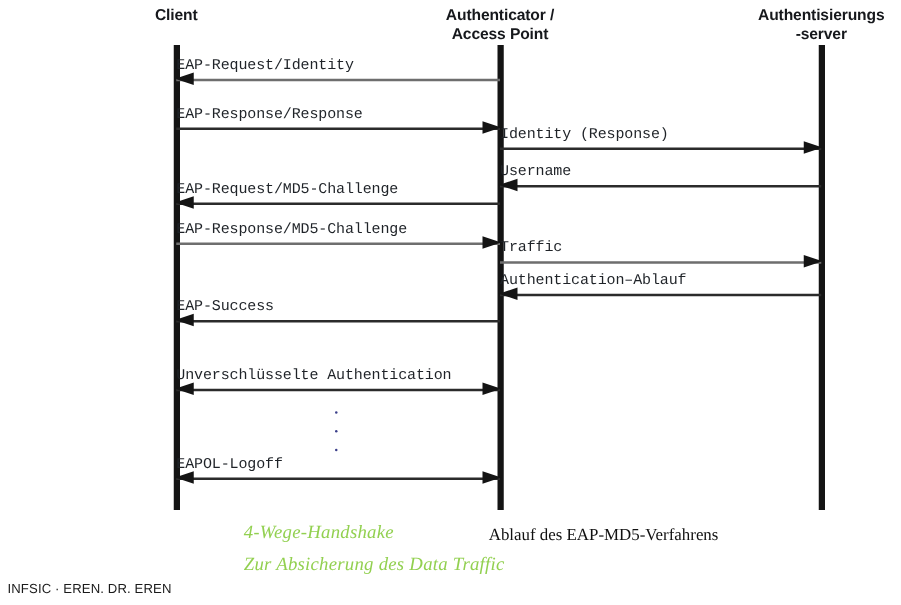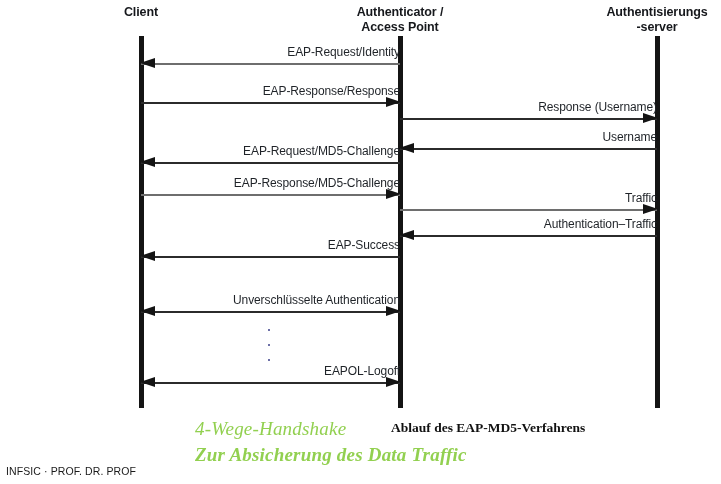--- a/index.html
+++ b/index.html
@@ -70,54 +70,53 @@
   .arrowhead.left {
     left: -1px;
     border-right: 15px solid #141414;
   }
 
   .msg-label {
     position: absolute;
     bottom: 4px;
     left: 0;
     right: 0;
-    text-align: right;
-    font-family: Liberation Sans, sans-serif;
+    text-align: left;
+    font-family: Liberation Mono, monospace;
     font-size: 12px;
     color: #1f2328;
     white-space: nowrap;
     letter-spacing: -0.1px;
   }
 
   
   .ellipsis-dot {
     position: absolute;
     width: 2px;
     height: 2px;
     background: #3b3f8a;
     border-radius: 50%;
   }
 
   
   .caption-green {
     position: absolute;
     font-family: "Liberation Serif", serif;
     font-style: italic;
-    font-size: 19px;
+    font-size: 15px;
     color: #92d050;
     white-space: nowrap;
     letter-spacing: 0.2px;
   }
   .caption-black {
     position: absolute;
     font-family: "Liberation Serif", serif;
     font-size: 13.5px;
     color: #111111;
     white-space: nowrap;
-    font-weight: bold;
   }
   .footer-text {
     position: absolute;
     font-family: "Liberation Sans", sans-serif;
     font-size: 10.5px;
     color: #1a1a1a;
     white-space: nowrap;
     letter-spacing: 0.1px;
   }
 </style>
@@ -145,21 +144,21 @@
         <div class="msg-label">EAP-Request/Identity</div>
       </div>
       <div class="msg" style="left: 141px; width: 259px; top: 102px;">
         <div class="line"></div>
         <div class="arrowhead right"></div>
         <div class="msg-label">EAP-Response/Response</div>
       </div>
       <div class="msg" style="left: 400px; width: 257px; top: 118px;">
         <div class="line"></div>
         <div class="arrowhead right"></div>
-        <div class="msg-label">Response (Username)</div>
+        <div class="msg-label">Identity (Response)</div>
       </div>
       <div class="msg" style="left: 400px; width: 257px; top: 148px;">
         <div class="line"></div>
         <div class="arrowhead left"></div>
         <div class="msg-label">Username</div>
       </div>
       <div class="msg" style="left: 141px; width: 259px; top: 162px;">
         <div class="line"></div>
         <div class="arrowhead left"></div>
         <div class="msg-label">EAP-Request/MD5-Challenge</div>
@@ -170,21 +169,21 @@
         <div class="msg-label">EAP-Response/MD5-Challenge</div>
       </div>
       <div class="msg grey" style="left: 400px; width: 257px; top: 209px;">
         <div class="line"></div>
         <div class="arrowhead right"></div>
         <div class="msg-label">Traffic</div>
       </div>
       <div class="msg" style="left: 400px; width: 257px; top: 235px;">
         <div class="line"></div>
         <div class="arrowhead left"></div>
-        <div class="msg-label">Authentication–Traffic</div>
+        <div class="msg-label">Authentication–Ablauf</div>
       </div>
       <div class="msg" style="left: 141px; width: 259px; top: 256px;">
         <div class="line"></div>
         <div class="arrowhead left"></div>
         <div class="msg-label">EAP-Success</div>
       </div>
       <div class="msg" style="left: 141px; width: 259px; top: 311px;">
         <div class="line"></div>
         <div class="arrowhead right"></div>
         <div class="arrowhead left"></div>
@@ -199,19 +198,19 @@
     </div>
 
   <div id="ellipsis-layer">
       <div class="ellipsis-dot" style="left: 268px; top: 329px;"></div>
       <div class="ellipsis-dot" style="left: 268px; top: 344px;"></div>
       <div class="ellipsis-dot" style="left: 268px; top: 359px;"></div>
     </div>
 
   <div class="caption-green" id="caption-green-1" style="left: 195px; top: 418px;">4-Wege-Handshake</div>
 
-  <div class="caption-green" id="caption-green-2" style="left: 195px; top: 444px; font-weight: bold;">Zur Absicherung des Data Traffic</div>
+  <div class="caption-green" id="caption-green-2" style="left: 195px; top: 444px;">Zur Absicherung des Data Traffic</div>
 
   <div class="caption-black" id="caption-black" style="left: 391px; top: 420px;">Ablauf des EAP-MD5-Verfahrens</div>
 
-  <div class="footer-text" id="footer-text" style="left: 6px; top: 465px;">INFSIC · PROF. DR. PROF</div>
+  <div class="footer-text" id="footer-text" style="left: 6px; top: 465px;">INFSIC · EREN. DR. EREN</div>
 
 </div>
 
 </body></html>

